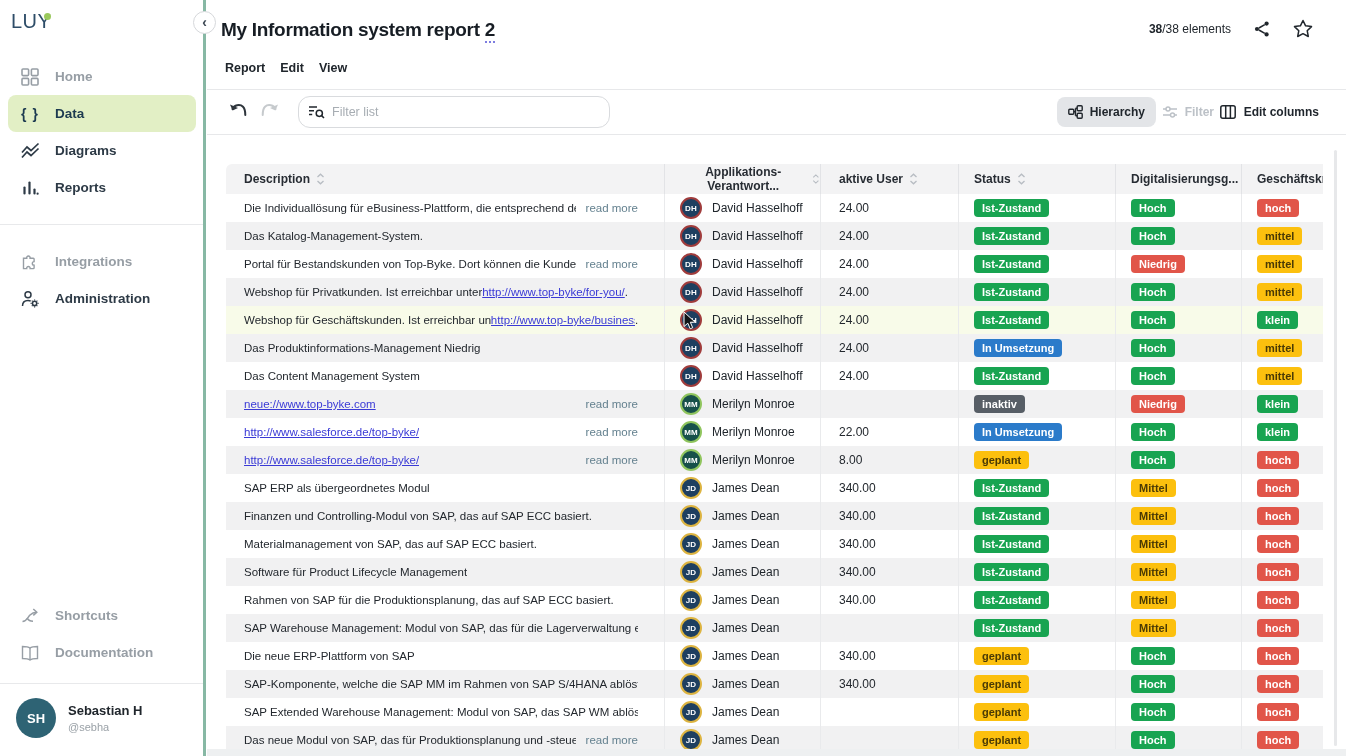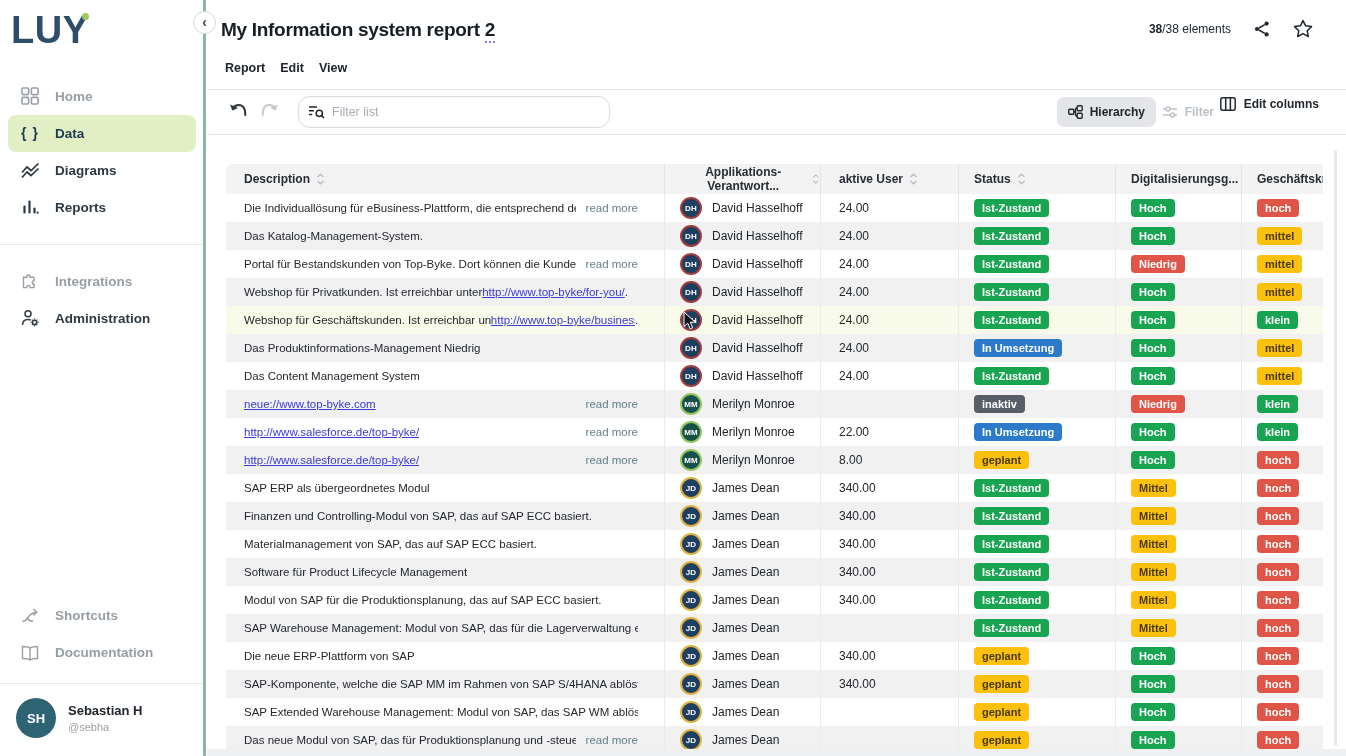--- a/index.html
+++ b/index.html
@@ -7,21 +7,21 @@
     font-family:"Liberation Sans", sans-serif; }
   .app { position:relative; width:1346px; height:756px; background:#fff; overflow:hidden; }
 
   
   .sidebar { position:absolute; left:0; top:0; width:204px; height:756px; background:#fff;
     display:flex; flex-direction:column; z-index:2; }
   .side-line { position:absolute; left:203px; top:0; width:3px; height:756px; background:#87b8a4; z-index:3; }
   .collapse-btn { position:absolute; left:193px; top:11px; width:23px; height:23px; border-radius:50%;
     background:#fff; border:1px solid #d6d8db; z-index:5; display:flex; align-items:center; justify-content:center;
     font-size:14px; font-weight:bold; color:#3c4753; cursor:pointer; line-height:1; padding-bottom:2px; }
-  .logo { margin:10px 0 0 11px; font-size:38px; font-weight:bold; color:#2e4d68;
+  .logo { margin:10px 0 0 11px; font-size:20px; font-weight:normal; color:#2e4d68;
     letter-spacing:0.5px; position:relative; width:fit-content; line-height:1.1; }
   .logo .dot { position:absolute; top:3px; right:0px; width:7px; height:7px; border-radius:50%; background:#9bc95d; }
   .nav { margin-top:26px; }
   .nav-item, .footer-item { height:37px; display:flex; align-items:center; gap:15px; padding-left:20px;
     font-size:13.5px; font-weight:bold; color:#2d3a46; cursor:pointer; }
   .nav-item.active { background:#e2efc5; border-radius:8px; margin:0 8px; padding-left:12px; color:#1c3a50; }
   .nav-item.disabled, .footer-item { color:#979ea5; }
   .nav-icon { width:20px; display:flex; align-items:center; justify-content:center; color:inherit; }
   .braces { font-size:14px; font-weight:bold; letter-spacing:1px; }
   .nav-divider { height:1px; background:#e8e9eb; margin:18px 0; }
@@ -54,21 +54,21 @@
   .redo-btn { position:absolute; left:52px; top:12px; cursor:pointer; }
   .filter-input-wrap { position:absolute; left:91px; top:6px; width:312px; height:32px; }
   .filter-input { width:100%; height:100%; border:1px solid #d9dbde; border-radius:12px;
     padding:0 10px 0 33px; font-size:12.5px; color:#20262c; outline:none; font-family:inherit; }
   .filter-input::placeholder { color:#a7adb3; }
   .filter-input-icon { position:absolute; left:10px; top:8px; }
   .hierarchy-btn { position:absolute; right:190px; top:7px; height:30px; background:#e3e5e8; border-radius:8px;
     display:flex; align-items:center; gap:7px; padding:0 11px; font-size:12px; font-weight:bold; color:#20262c; cursor:pointer; }
   .filterbtn { position:absolute; right:132px; top:7px; height:30px; display:flex; align-items:center; gap:7px;
     font-size:12px; font-weight:bold; color:#bcc1c7; cursor:default; }
-  .editcols-btn { position:absolute; right:27px; top:7px; height:30px; display:flex; gap:8px;
+  .editcols-btn { position:absolute; right:27px; top:7px; height:30px; display:flex; align-items:center; gap:8px;
     font-size:12px; font-weight:bold; color:#1f252c; cursor:pointer; }
 
   
   .table-wrap { position:absolute; left:19px; top:164px; width:1097px; height:591px; overflow:hidden; }
   .tgrid { display:grid; grid-template-columns:438px 156px 138px 157px 126px 126px; width:1141px; }
   .thead { height:30px; background:#f3f3f4; border-radius:6px 6px 0 0; }
   .hcell { display:flex; align-items:center; gap:6px; font-size:12px; font-weight:bold; color:#272c33; overflow:hidden;text-align:center; }
   .hcell + .hcell { border-left:1px solid #e2e3e6; }
   .trow { height:28px; background:#fff; cursor:pointer; }
   .trow.alt { background:#f1f1f2; }
@@ -621,21 +621,21 @@
             <div class="cell c4">
               <span class="badge" style="background: rgb(252, 192, 14); color: rgb(74, 58, 5);">Mittel</span>
             </div>
             <div class="cell c5">
               <span class="badge" style="background: rgb(225, 85, 73); color: rgb(255, 255, 255);">hoch</span>
             </div>
           </div>
           <div class="trow tgrid">
             <div class="cell c0">
               <span class="desc-flex">
-                <span class="desc-text">Modul von SAP für die Produktionsplanung, das auf SAP ECC basiert.</span>
+                <span class="desc-text">Rahmen von SAP für die Produktionsplanung, das auf SAP ECC basiert.</span>
               </span>
             </div>
             <div class="cell c1">
               <span class="avatar" style="background: rgb(30, 63, 96); border-color: rgb(221, 180, 65);">JD</span>
               <span class="owner-name">James Dean</span>
             </div>
             <div class="cell c2">340.00</div>
             <div class="cell c3">
               <span class="badge" style="background: rgb(24, 164, 81); color: rgb(255, 255, 255);">Ist-Zustand</span>
             </div>

